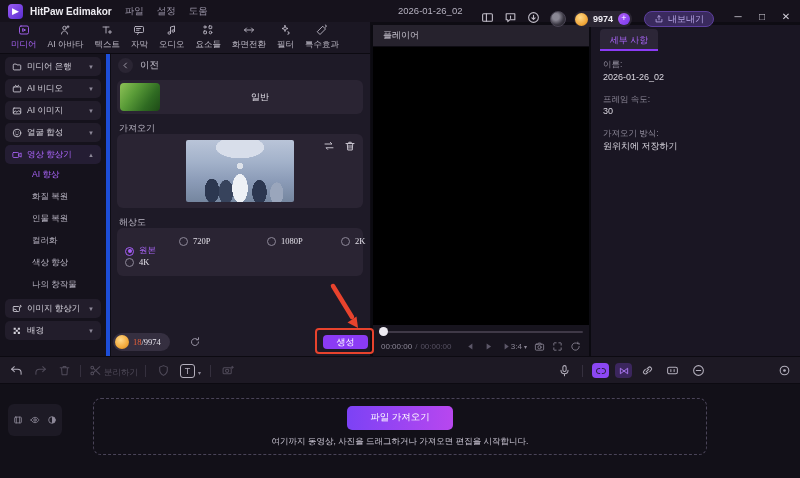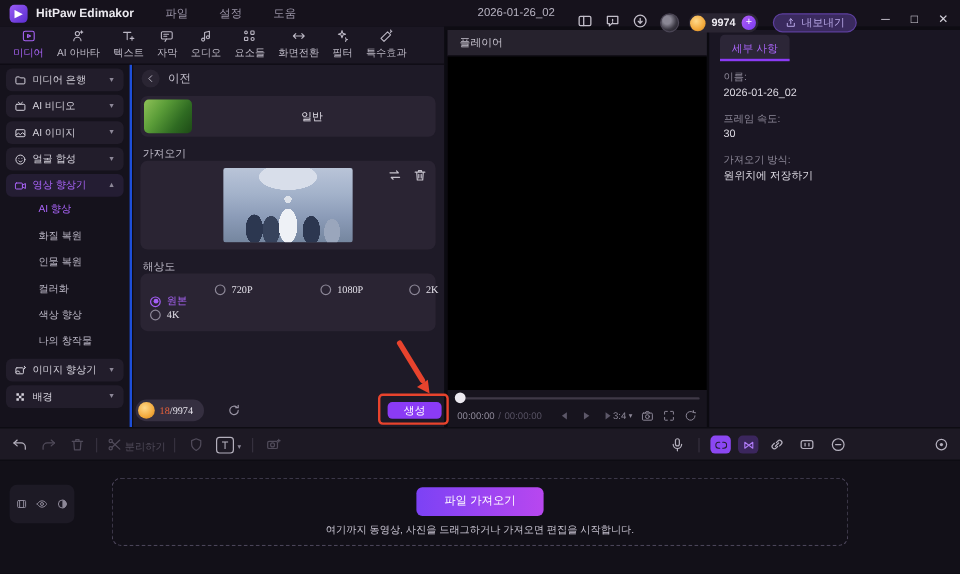--- a/index.html
+++ b/index.html
@@ -11,42 +11,42 @@
     font-size:10px;
   }
   svg.ic { display:block; stroke:currentColor; fill:none; stroke-width:2; stroke-linecap:round; stroke-linejoin:round; }
   svg.ic.fill { fill:currentColor; stroke:none; }
 
   
   #titlebar { position:absolute; left:0; top:0; width:800px; height:22px; background:#16121c; display:flex; align-items:center; z-index:6; }
   .logo { width:15px; height:15px; border-radius:4px; margin-left:8px; flex:none;
           background:linear-gradient(135deg,#9a5cf5,#5a2dd0); display:flex; align-items:center; justify-content:center; color:#fff; font-size:9px; font-weight:bold; }
   .app-name { font-size:10px; font-weight:bold; color:#eceaf0; margin-left:7px; }
-  .menu { font-size:9.5px; color:#9b95a8; margin-left:26px; }
+  .menu { font-size:9.5px; color:#9b95a8; margin-left:13px; }
   .doc-title { position:absolute; left:398px; top:5px; font-size:9.5px; color:#b6b2c0; }
   .tb-right { position:absolute; right:0; top:11px; height:22px; display:flex; }
   .tb-ic { color:#c2bec9; margin-right:10px; }
   .avatar { width:16px; height:16px; border-radius:50%; margin-right:8px;
             background:radial-gradient(circle at 35% 35%,#8a8794 0 25%,#3a3742 60%,#17141c 100%); border:1px solid #4a4554; }
   .coin-pill { height:16px; background:#2a2532; border-radius:9px; display:flex; align-items:center; padding:0 2px 0 1px; margin-right:12px; }
   .coin { width:13px; height:13px; border-radius:50%; background:radial-gradient(circle at 40% 35%,#ffd98a,#f2a93b 60%,#c87f1d); flex:none; }
   .coin-num { font-size:9px; font-weight:bold; color:#f0edf4; margin:0 5px; }
   .plus-circle { width:12px; height:12px; border-radius:50%; background:linear-gradient(135deg,#b05cf5,#7a3cf0); color:#fff; font-size:9px; line-height:11px; text-align:center; }
   .export-btn { height:16px; background:#3a2a5e; border:1px solid #5d3f9e; border-radius:8px; color:#b9a8e8;
                 display:flex; align-items:center; gap:4px; font-size:9px; padding:0 9px; margin-right:14px; }
   .win-btn { width:20px; text-align:center; color:#d5d2dc; font-size:10px; margin-right:4px; }
 
   
   #tabbar { position:absolute; left:0; top:22px; width:370px; height:32px; background:#1b1723; display:flex; align-items:center; padding-left:7px; gap:3px; border-bottom:1px solid #0c0a11; }
   .tab { display:flex; flex-direction:column; align-items:center; gap:3px; padding:0 4px; color:#bdb9c6; font-size:8.5px; white-space:nowrap; }
   .tab svg { width:12px; height:12px; stroke-width:1.8; }
   .tab.active { color:#a964f8; }
 
   
-  #sidebar { position:absolute; left:0; top:54px; width:110px; height:302px; background:#15121c; overflow:hidden; border-right:2px solid #1d4ed8;text-align:center; }
+  #sidebar { position:absolute; left:0; top:54px; width:110px; height:302px; background:#15121c; overflow:hidden; border-right:4px solid #1d4ed8;text-align:center; }
   .side-item { margin:3px 5px 0 5px; height:19px; border-radius:5px; background:#221d2b; display:flex; align-items:center; padding:0 7px; gap:5px; font-size:8.5px; color:#d5d2dc; white-space:nowrap; }
   .side-item svg { width:10px; height:10px; stroke-width:2; flex:none; }
   .side-item .caret { margin-left:auto; }
   .caret { font-size:6px; color:#8d8898; }
   .side-item.active { color:#a964f8; background:#241d33; }
   .side-sub { height:22px; display:flex; align-items:center; padding-left:32px; font-size:8.5px; color:#b9b5c3; }
   .side-sub.active { color:#a964f8; }
 
   
   #main-panel { position:absolute; left:111px; top:54px; width:259px; height:302px; background:#1e1a27;font-family:Liberation Serif, serif; }

